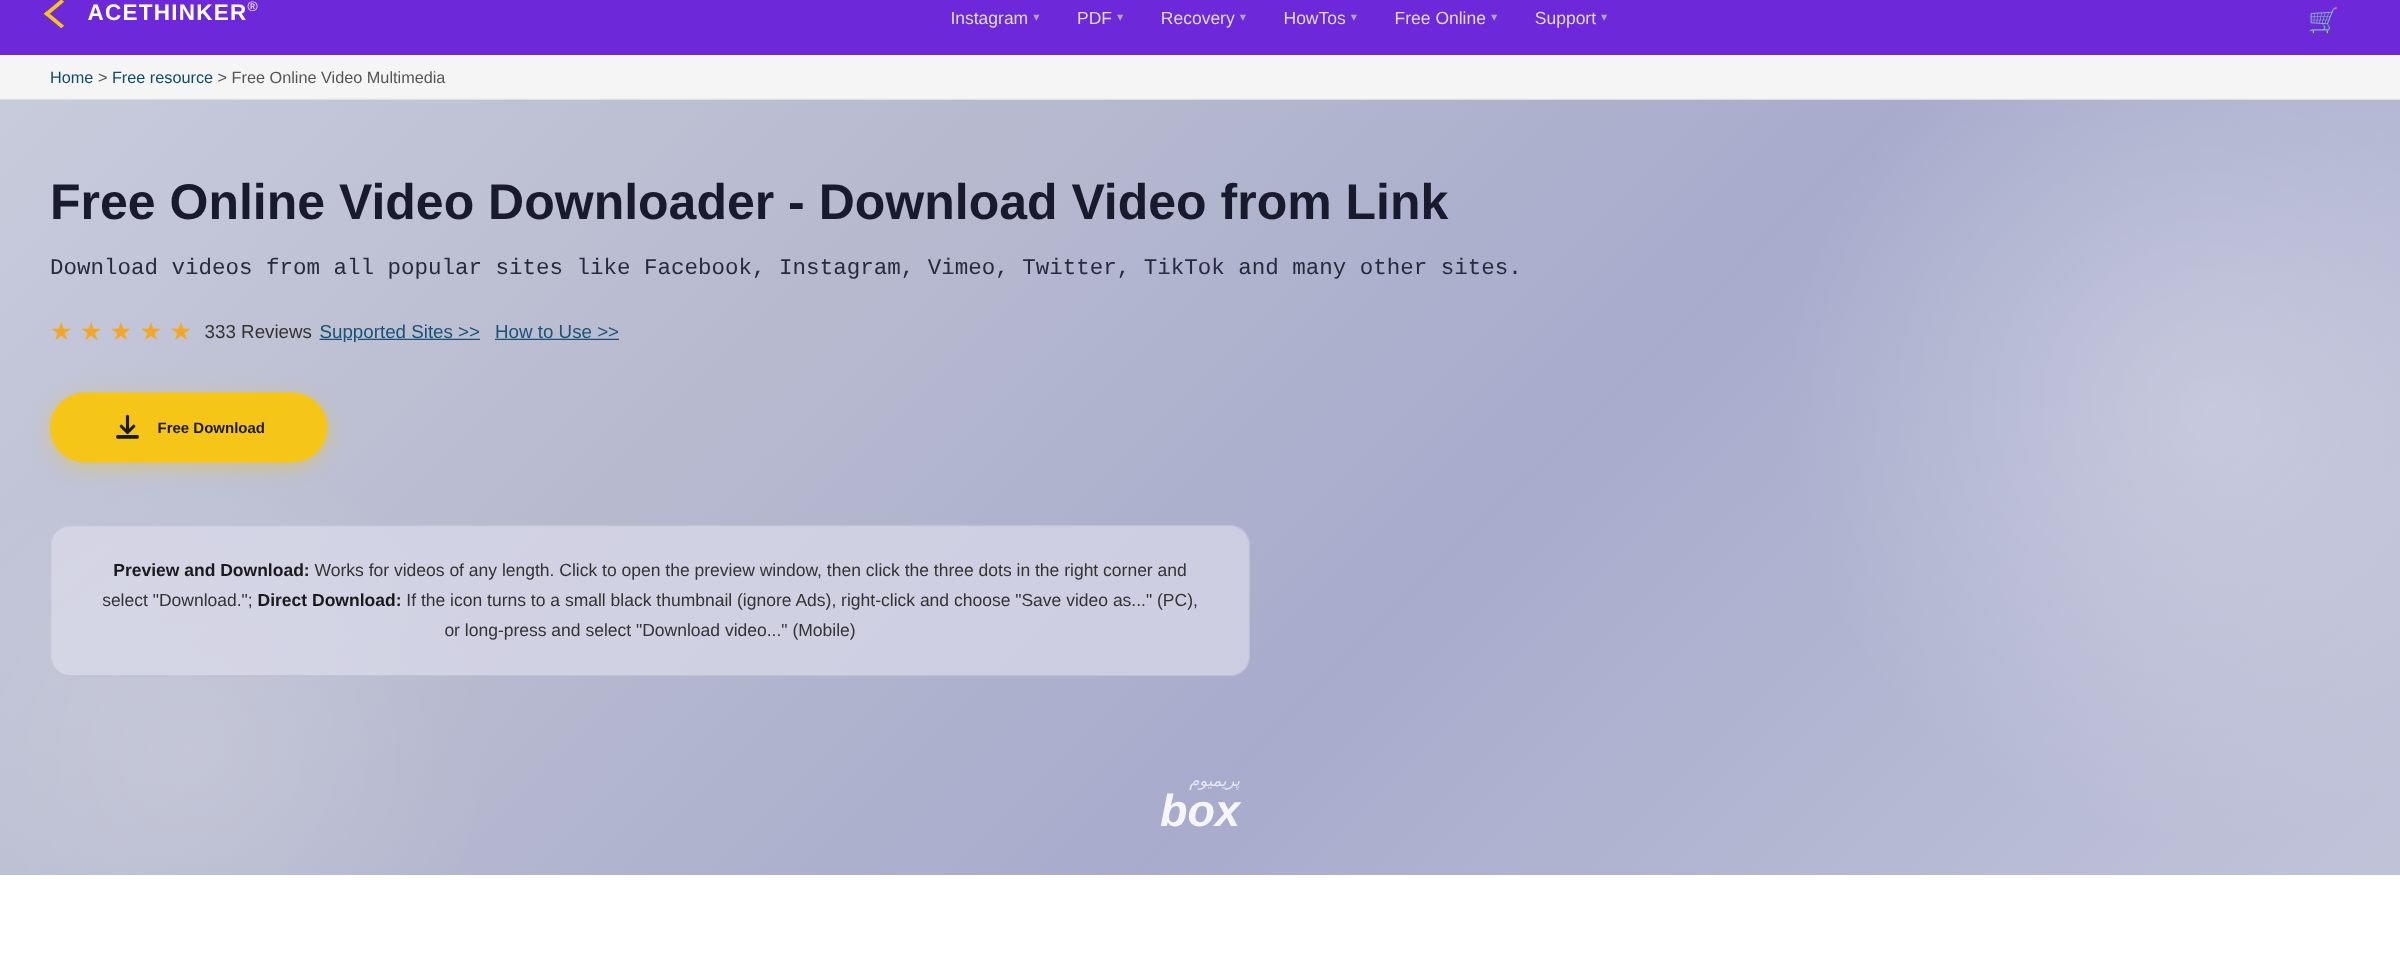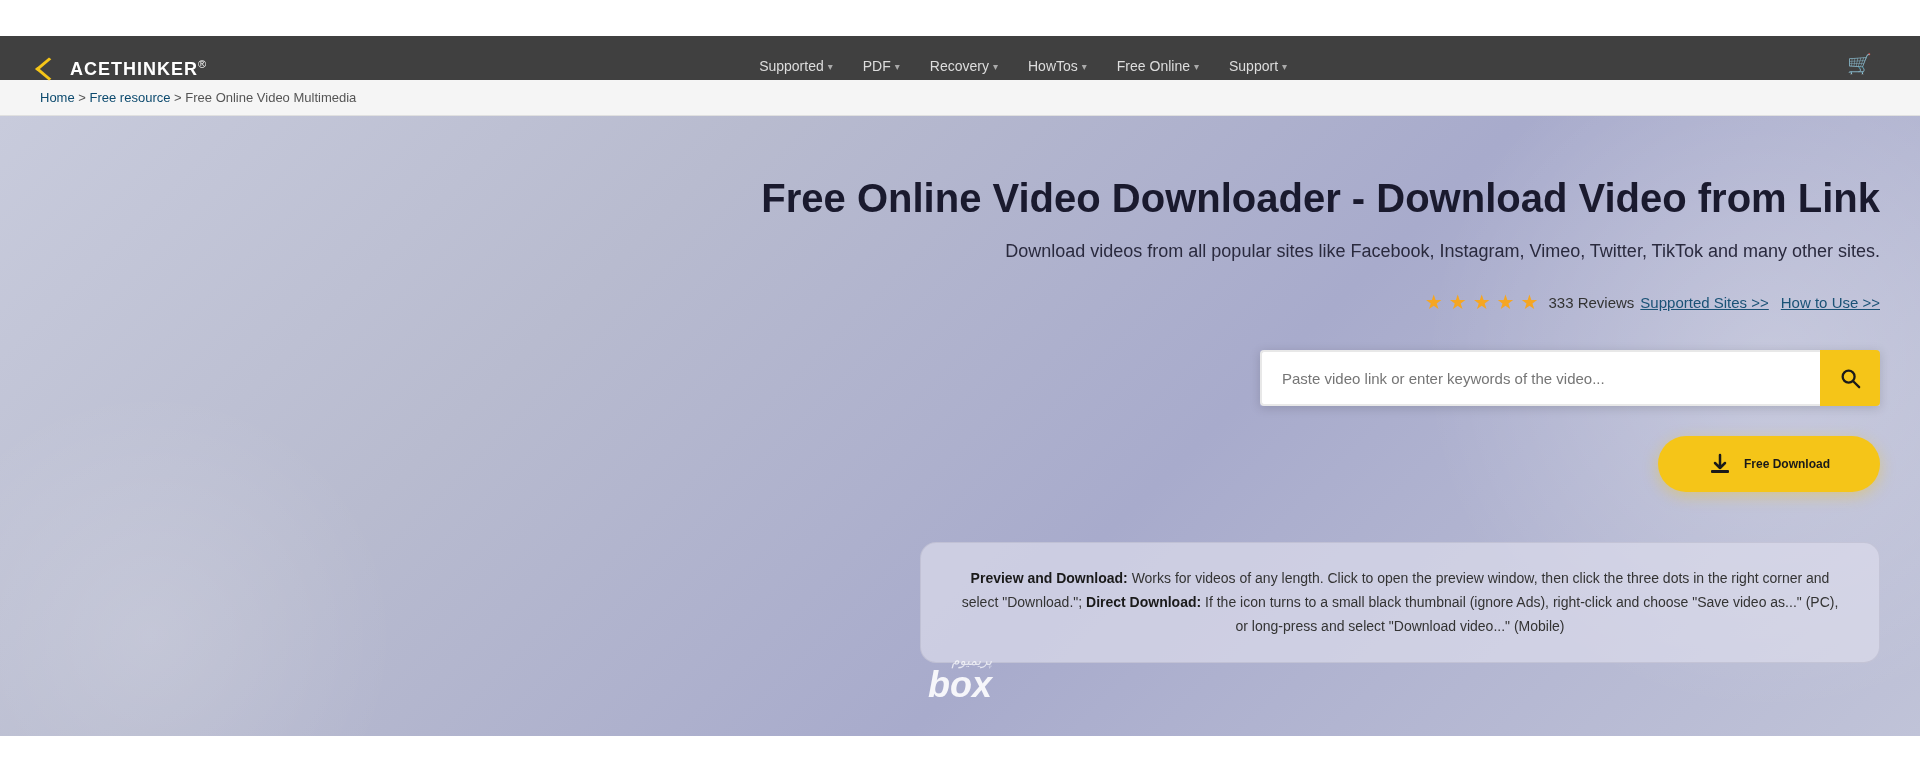--- a/index.html
+++ b/index.html
@@ -1,26 +1,25 @@
 <!DOCTYPE html>
 <html><head>
   <meta charset="utf-8">
   <style>
     * { margin: 0; padding: 0; box-sizing: border-box; }
     body { font-family: Arial, sans-serif; background: #fff; width: 1920px; min-height: 764px; overflow-x: hidden; }
 
     
     .navbar {
-      background: #404040;
+      background: #6d28d9;
       height: 44px;
       display: flex;
-      align-items: flex-end;
+      align-items: flex-start;
       padding: 0 40px;
       justify-content: space-between;
-      margin-top: 36px;
     }
     .navbar-logo {
       display: flex;
       align-items: center;
       gap: 8px;
       color: #fff;
       font-size: 18px;
       font-weight: bold;
       letter-spacing: 1px;
     }
@@ -68,21 +67,21 @@
       border-bottom: 1px solid #e0e0e0;
     }
     .breadcrumb-bar a { color: #0c4a6e; text-decoration: none; }
 
     
     .hero {
       background: linear-gradient(135deg, #c8cbdc 0%, #b8bbcf 30%, #a8abcc 60%, #c0c3d8 100%);
       padding: 60px 40px 40px;
       display: flex;
       flex-direction: column;
-      align-items: flex-end;
+      align-items: flex-start;
       min-height: 620px;
       position: relative;
       overflow: hidden;
     }
     .hero::before {
       content: '';
       position: absolute;
       top: -100px;
       right: -200px;
       width: 700px;
@@ -107,20 +106,21 @@
       text-align: center;
       margin-bottom: 20px;
       z-index: 1;
     }
     .hero-subtitle {
       font-size: 18px;
       color: #2a2a3e;
       text-align: center;
       margin-bottom: 28px;
       z-index: 1;
+      font-family: Liberation Mono, monospace;
     }
     .hero-stars {
       display: flex;
       align-items: center;
       gap: 6px;
       margin-bottom: 36px;
       z-index: 1;
     }
     .star { color: #f5a623; font-size: 20px; }
     .review-count { font-size: 15px; color: #333; margin-left: 4px; }
@@ -234,21 +234,21 @@
 
 <nav class="navbar">
   <div class="navbar-logo">
     <span class="logo-icon"></span>
     <span>
       <span>ACETHINKER</span><span style="font-size:11px;vertical-align:super;font-weight:normal;">®</span>
     </span>
   </div>
   <div class="navbar-nav">
     <div class="nav-item">
-      <span>Supported</span>
+      <span>Instagram</span>
       <span class="chevron">▾</span>
     </div>
     <div class="nav-item">
       <span>PDF</span>
       <span class="chevron">▾</span>
     </div>
     <div class="nav-item">
       <span>Recovery</span>
       <span class="chevron">▾</span>
     </div>
@@ -286,29 +286,20 @@
     <span class="star">★</span>
     <span class="star">★</span>
     <span class="star">★</span>
     <span class="review-count">333 Reviews</span>
     <div class="review-links">
       <a class="review-link">Supported Sites &gt;&gt;</a>
       <a class="review-link">How to Use &gt;&gt;</a>
     </div>
   </div>
 
-  <div class="search-container">
-    <input class="search-input" type="text" placeholder="Paste video link or enter keywords of the video..." style="">
-    <button class="search-btn">
-      <svg class="search-icon-svg" viewBox="0 0 24 24" fill="none" stroke="#1a1a1a" stroke-width="2.5" stroke-linecap="round" stroke-linejoin="round">
-        <circle cx="10.5" cy="10.5" r="6.5"></circle>
-        <line x1="15.5" y1="15.5" x2="22" y2="22"></line>
-      </svg>
-    </button>
-  </div>
 
   <button class="download-btn">
     <svg class="download-icon" viewBox="0 0 24 24" fill="none" stroke="#1a1a1a" stroke-width="2.5" stroke-linecap="round" stroke-linejoin="round">
       <path d="M12 3v13M7 11l5 5 5-5"></path>
       <rect x="3" y="18" width="18" height="3" rx="1" fill="#1a1a1a" stroke="none"></rect>
     </svg>
     <span>Free Download</span>
   </button>
 
   <div class="info-box">

